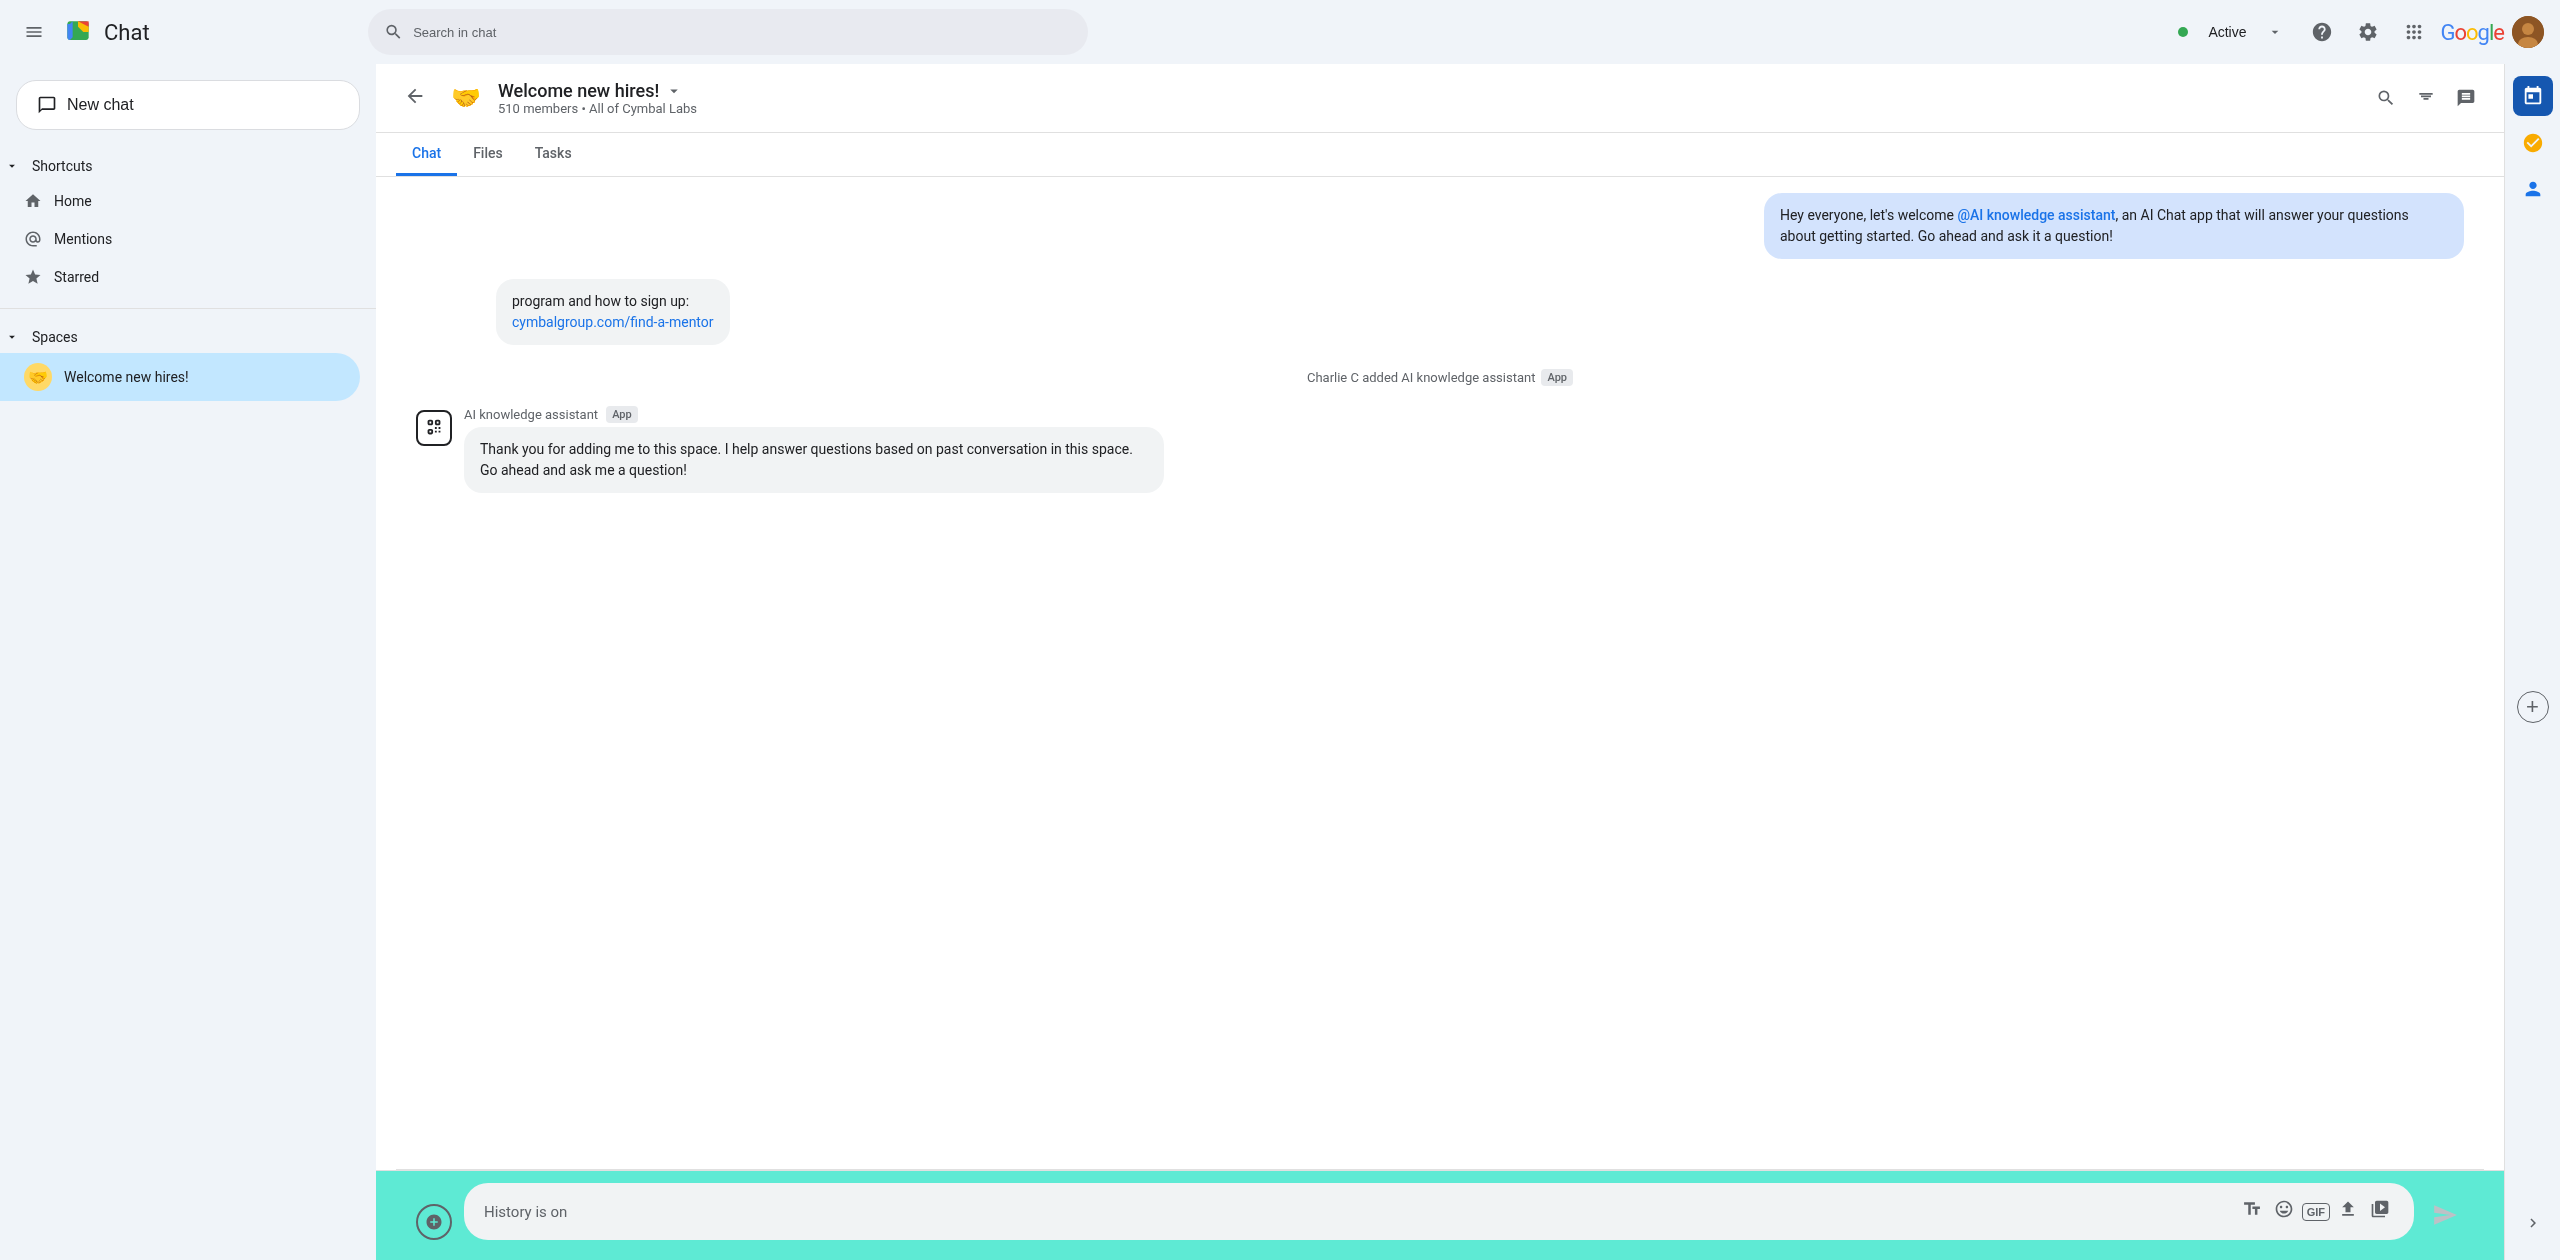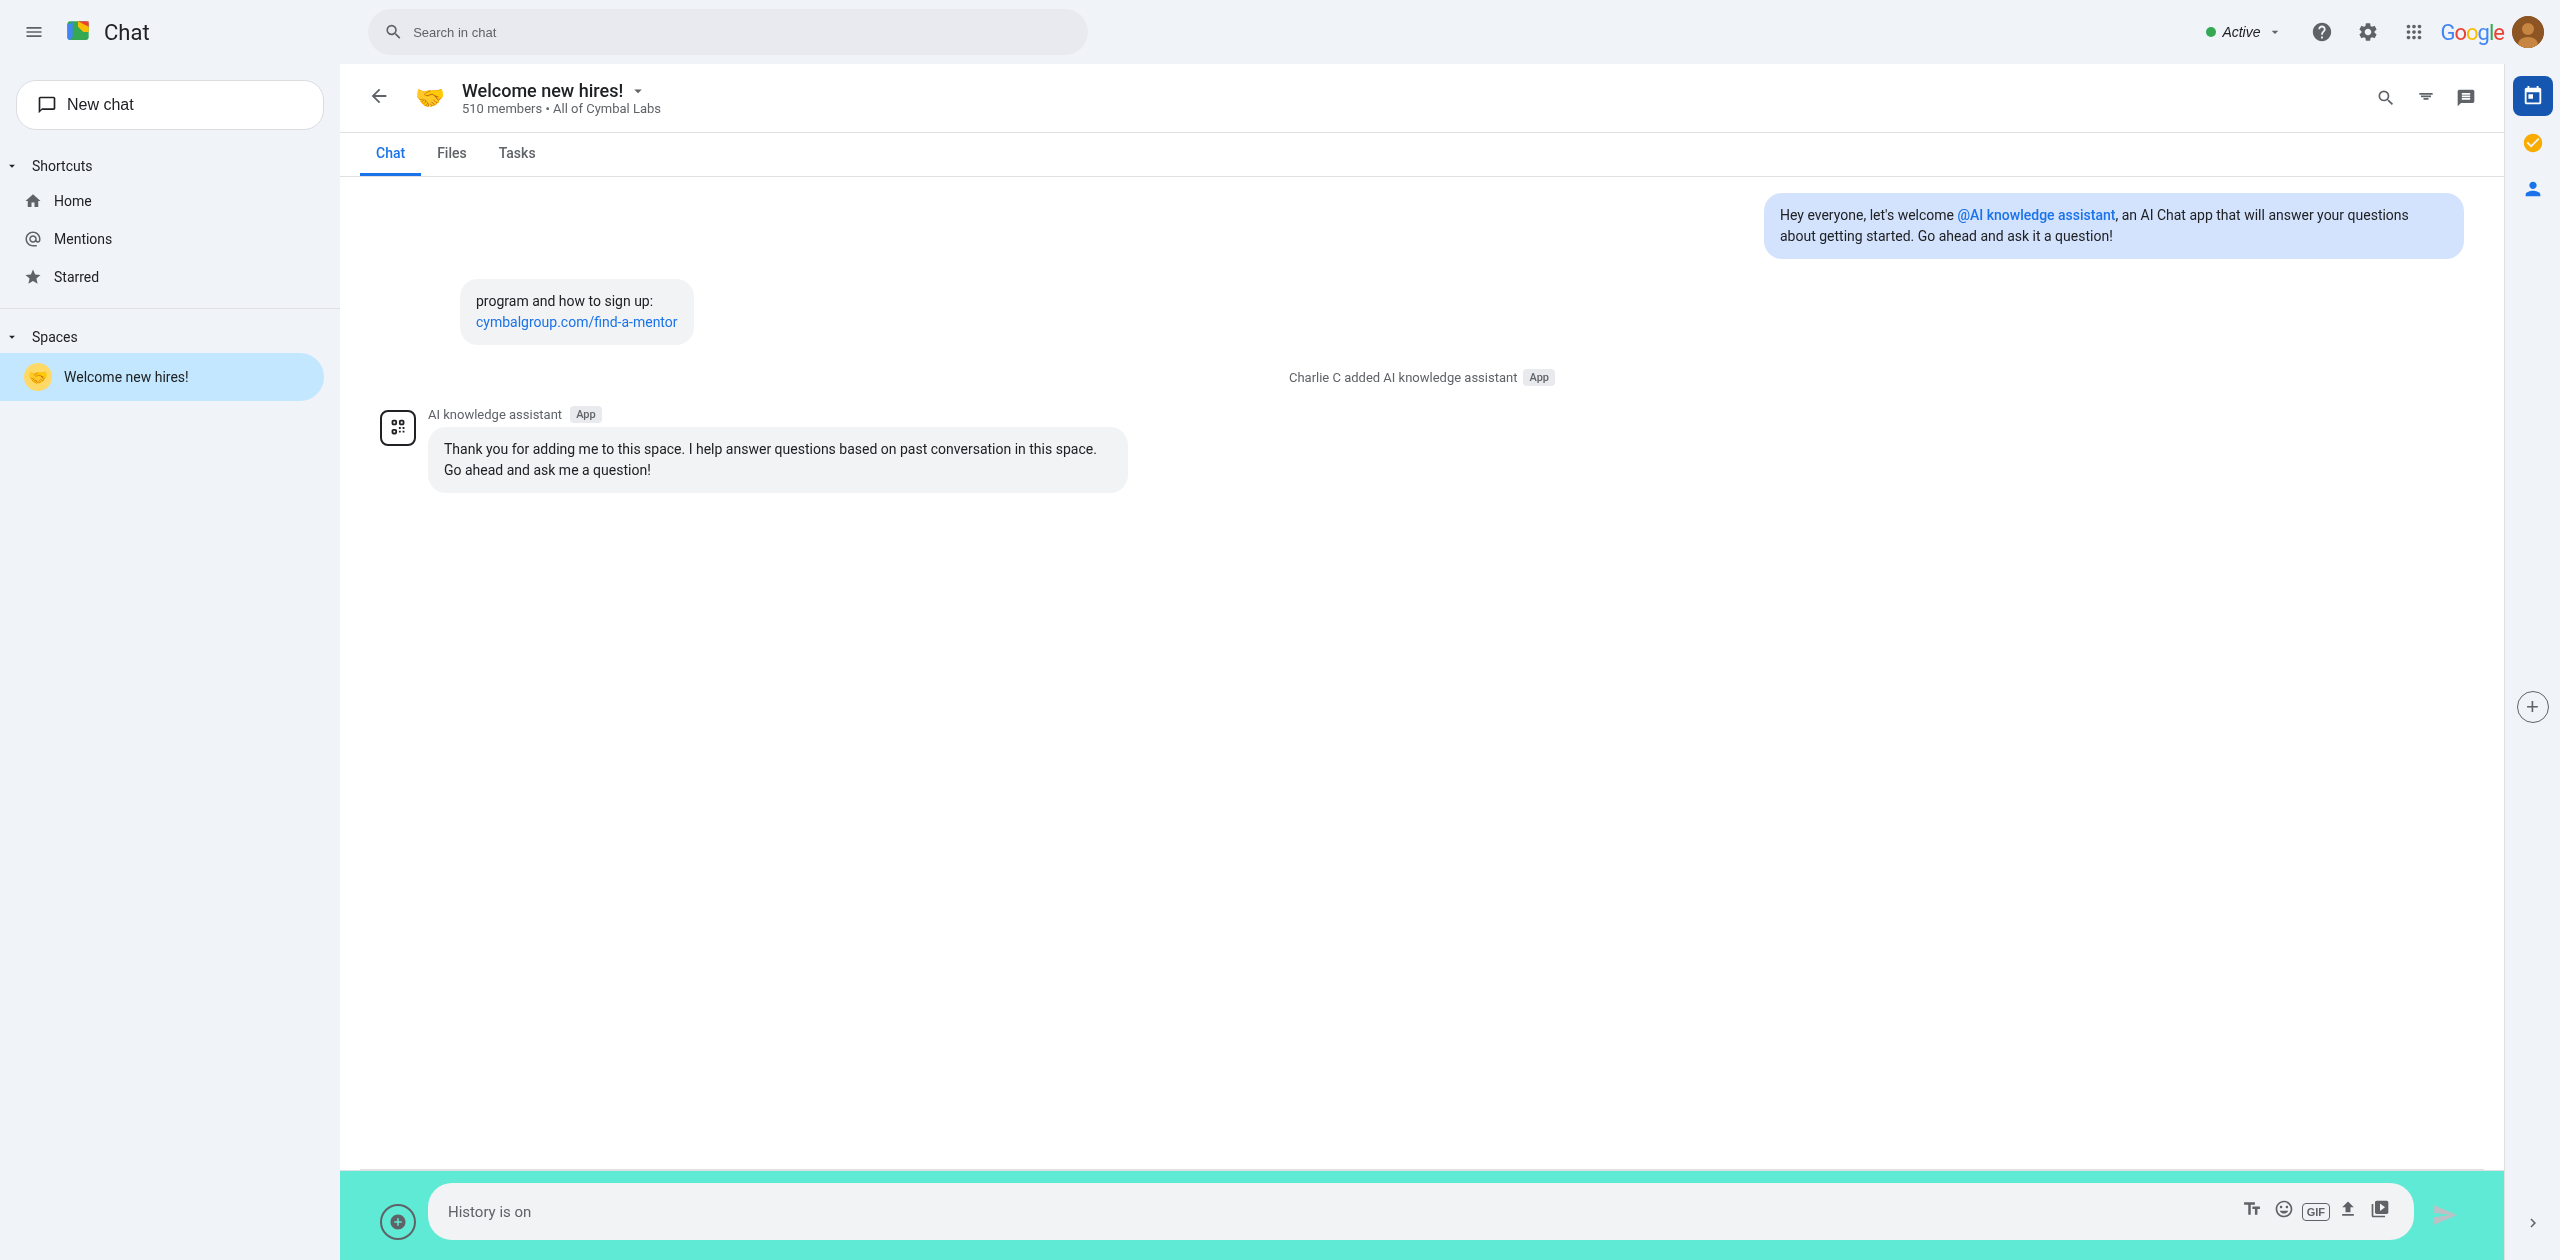--- a/index.html
+++ b/index.html
@@ -16,37 +16,37 @@
     .topbar-title { font-size: 22px; color: #202124; font-weight: 400; }
     .topbar-search { flex: 1; display: flex; align-items: center; }
     .search-box {
       display: flex; align-items: center; background: #e8eaf0; border-radius: 24px;
       padding: 0 16px; height: 46px; width: 100%; max-width: 720px; gap: 10px;
     }
     .search-box input { background: none; border: none; outline: none; font-size: 13px; color: #c2410c; width: 100%; }
     .search-box input::placeholder { color: #5f6368; }
     .topbar-right { display: flex; align-items: center; gap: 8px; margin-left: auto; }
     .active-btn {
-      display: flex; align-items: center; gap: 6px; background: none; border: none; cursor: pointer;
-      padding: 6px 12px; border-radius: 20px; font-size: 14px; color: #202124; font-style: italic;
+      display: flex; align-items: center; gap: 20px; background: none; border: none; cursor: pointer;
+      padding: 6px 12px; border-radius: 20px; font-size: 14px; color: #202124;
     }
     .active-dot { width: 10px; height: 10px; background: #34a853; border-radius: 50%; }
     .icon-btn { background: none; border: none; cursor: pointer; padding: 8px; border-radius: 50%; display: flex; align-items: center; justify-content: center; color: #5f6368; font-size: 20px; }
     .google-logo { font-size: 22px; color: #5f6368; font-weight: 400; letter-spacing: -1px; }
     .google-logo span.g-blue { color: #4285f4; }
     .google-logo span.g-red { color: #ea4335; }
     .google-logo span.g-yellow { color: #fbbc04; }
     .google-logo span.g-green { color: #34a853; }
     .avatar { width: 32px; height: 32px; border-radius: 50%; background: #8d5524; overflow: hidden; }
 
     
     .main { display: flex; flex: 1; overflow: hidden; }
 
     
-    .sidebar { width: 340px; flex-shrink: 0; background: #f0f4f9; display: flex; flex-direction: column; overflow-y: auto; padding: 8px 0; }
+    .sidebar { width: 376px; flex-shrink: 0; background: #f0f4f9; display: flex; flex-direction: column; overflow-y: auto; padding: 8px 0; }
     .new-chat-btn {
       display: flex; align-items: center; gap: 10px; margin: 8px 16px 16px;
       background: #fff; border: 1px solid #dadce0; border-radius: 20px;
       padding: 14px 20px; font-size: 16px; color: #202124; cursor: pointer; font-weight: 400;
     }
 
     .sidebar-section { margin: 4px 0; }
     .sidebar-section-header {
       display: flex; align-items: center; gap: 13px; padding: 8px 5px;
       font-size: 14px; color: #202124; cursor: pointer; font-weight: 400;

